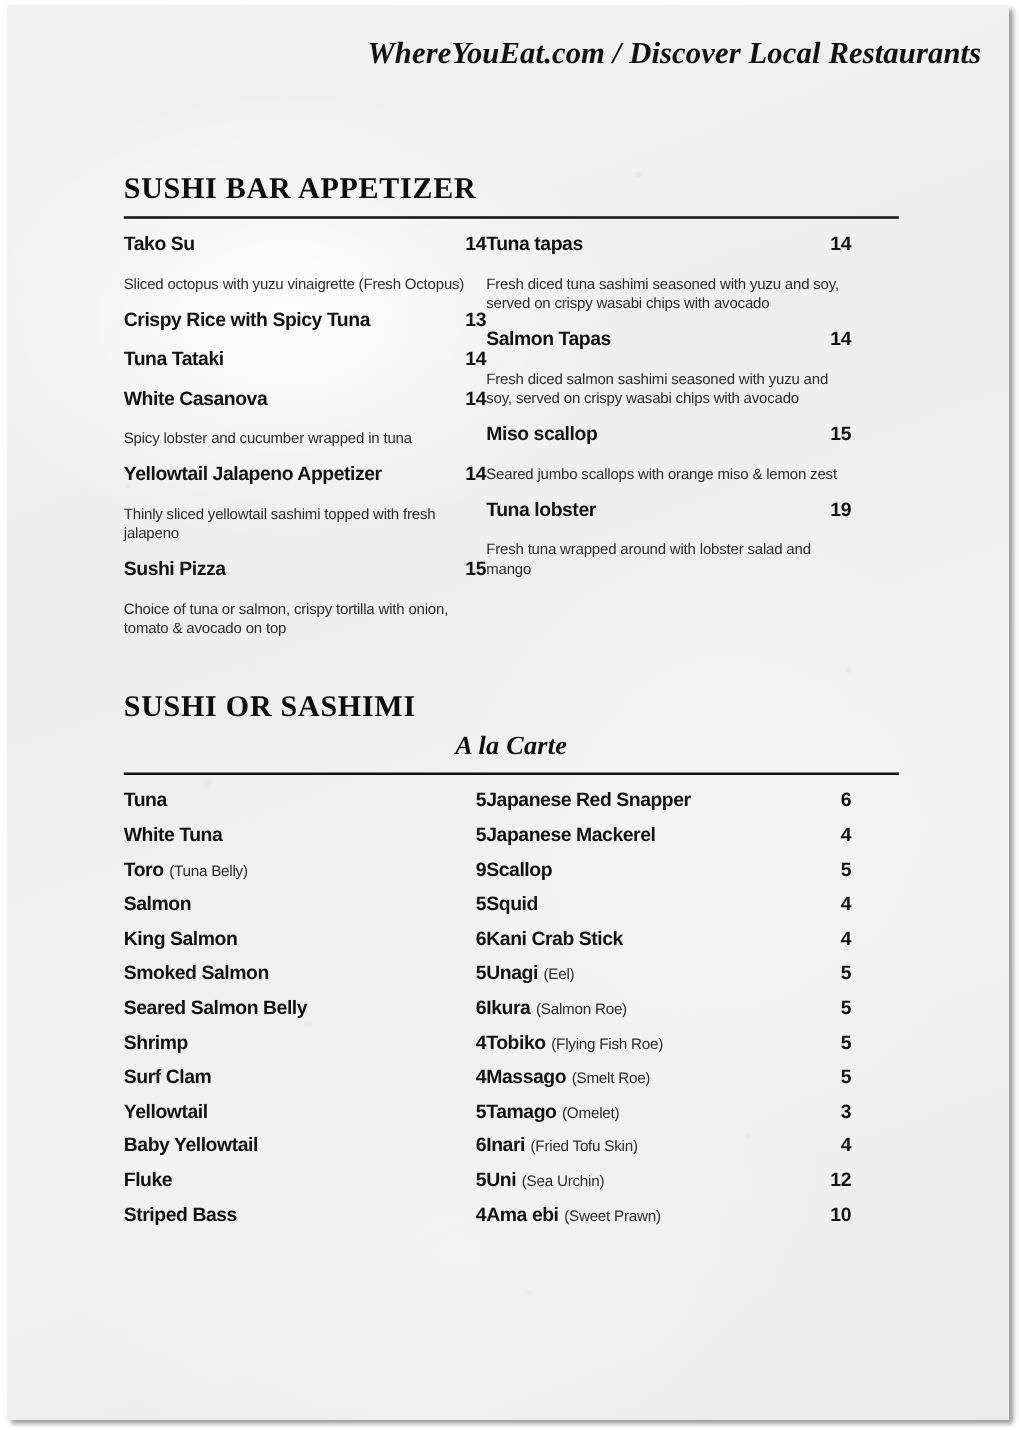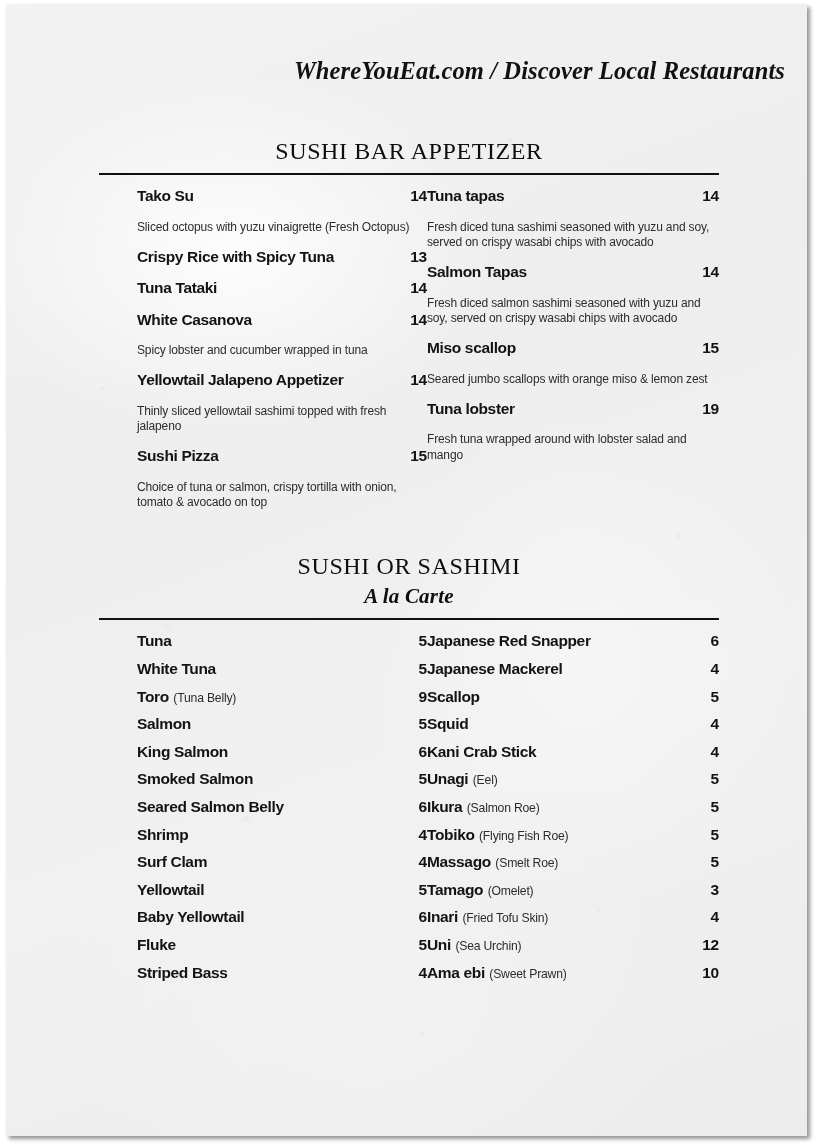--- a/index.html
+++ b/index.html
@@ -53,33 +53,32 @@
     right: 22px;
     top: 25px;
     text-align: right;
     font-family: "Liberation Serif", serif;
     font-weight: bold;
     font-style: italic;
     font-size: 24.5px;
     letter-spacing: 0.1px;
     color: #111111;
     white-space: nowrap;
-    margin-top: 28px;
   }
 
   
   .section {
     position: absolute;
     left: 93px;
     width: 620px;
   }
   .section-title {
-    text-align: center;
+    text-align: left;
     font-family: "Liberation Serif", serif;
-    font-weight: normal;
+    font-weight: bold;
     font-size: 24px;
     letter-spacing: 0.6px;
     color: #0e0e0e;
     line-height: 1.1;
   }
   .section-subtitle {
     text-align: center;
     font-family: "Liberation Serif", serif;
     font-weight: bold;
     font-style: italic;
@@ -90,21 +89,21 @@
   }
   .rule {
     height: 2px;
     background: #111111;
     margin-top: 9px;
   }
 
   
   .cols {
     display: flex;
-    justify-content: flex-end;
+    justify-content: flex-start;
     margin-top: 12px;
   }
   .col {
     width: 290px;
   }
   .col.right {
     width: 292px;
   }
 
   

